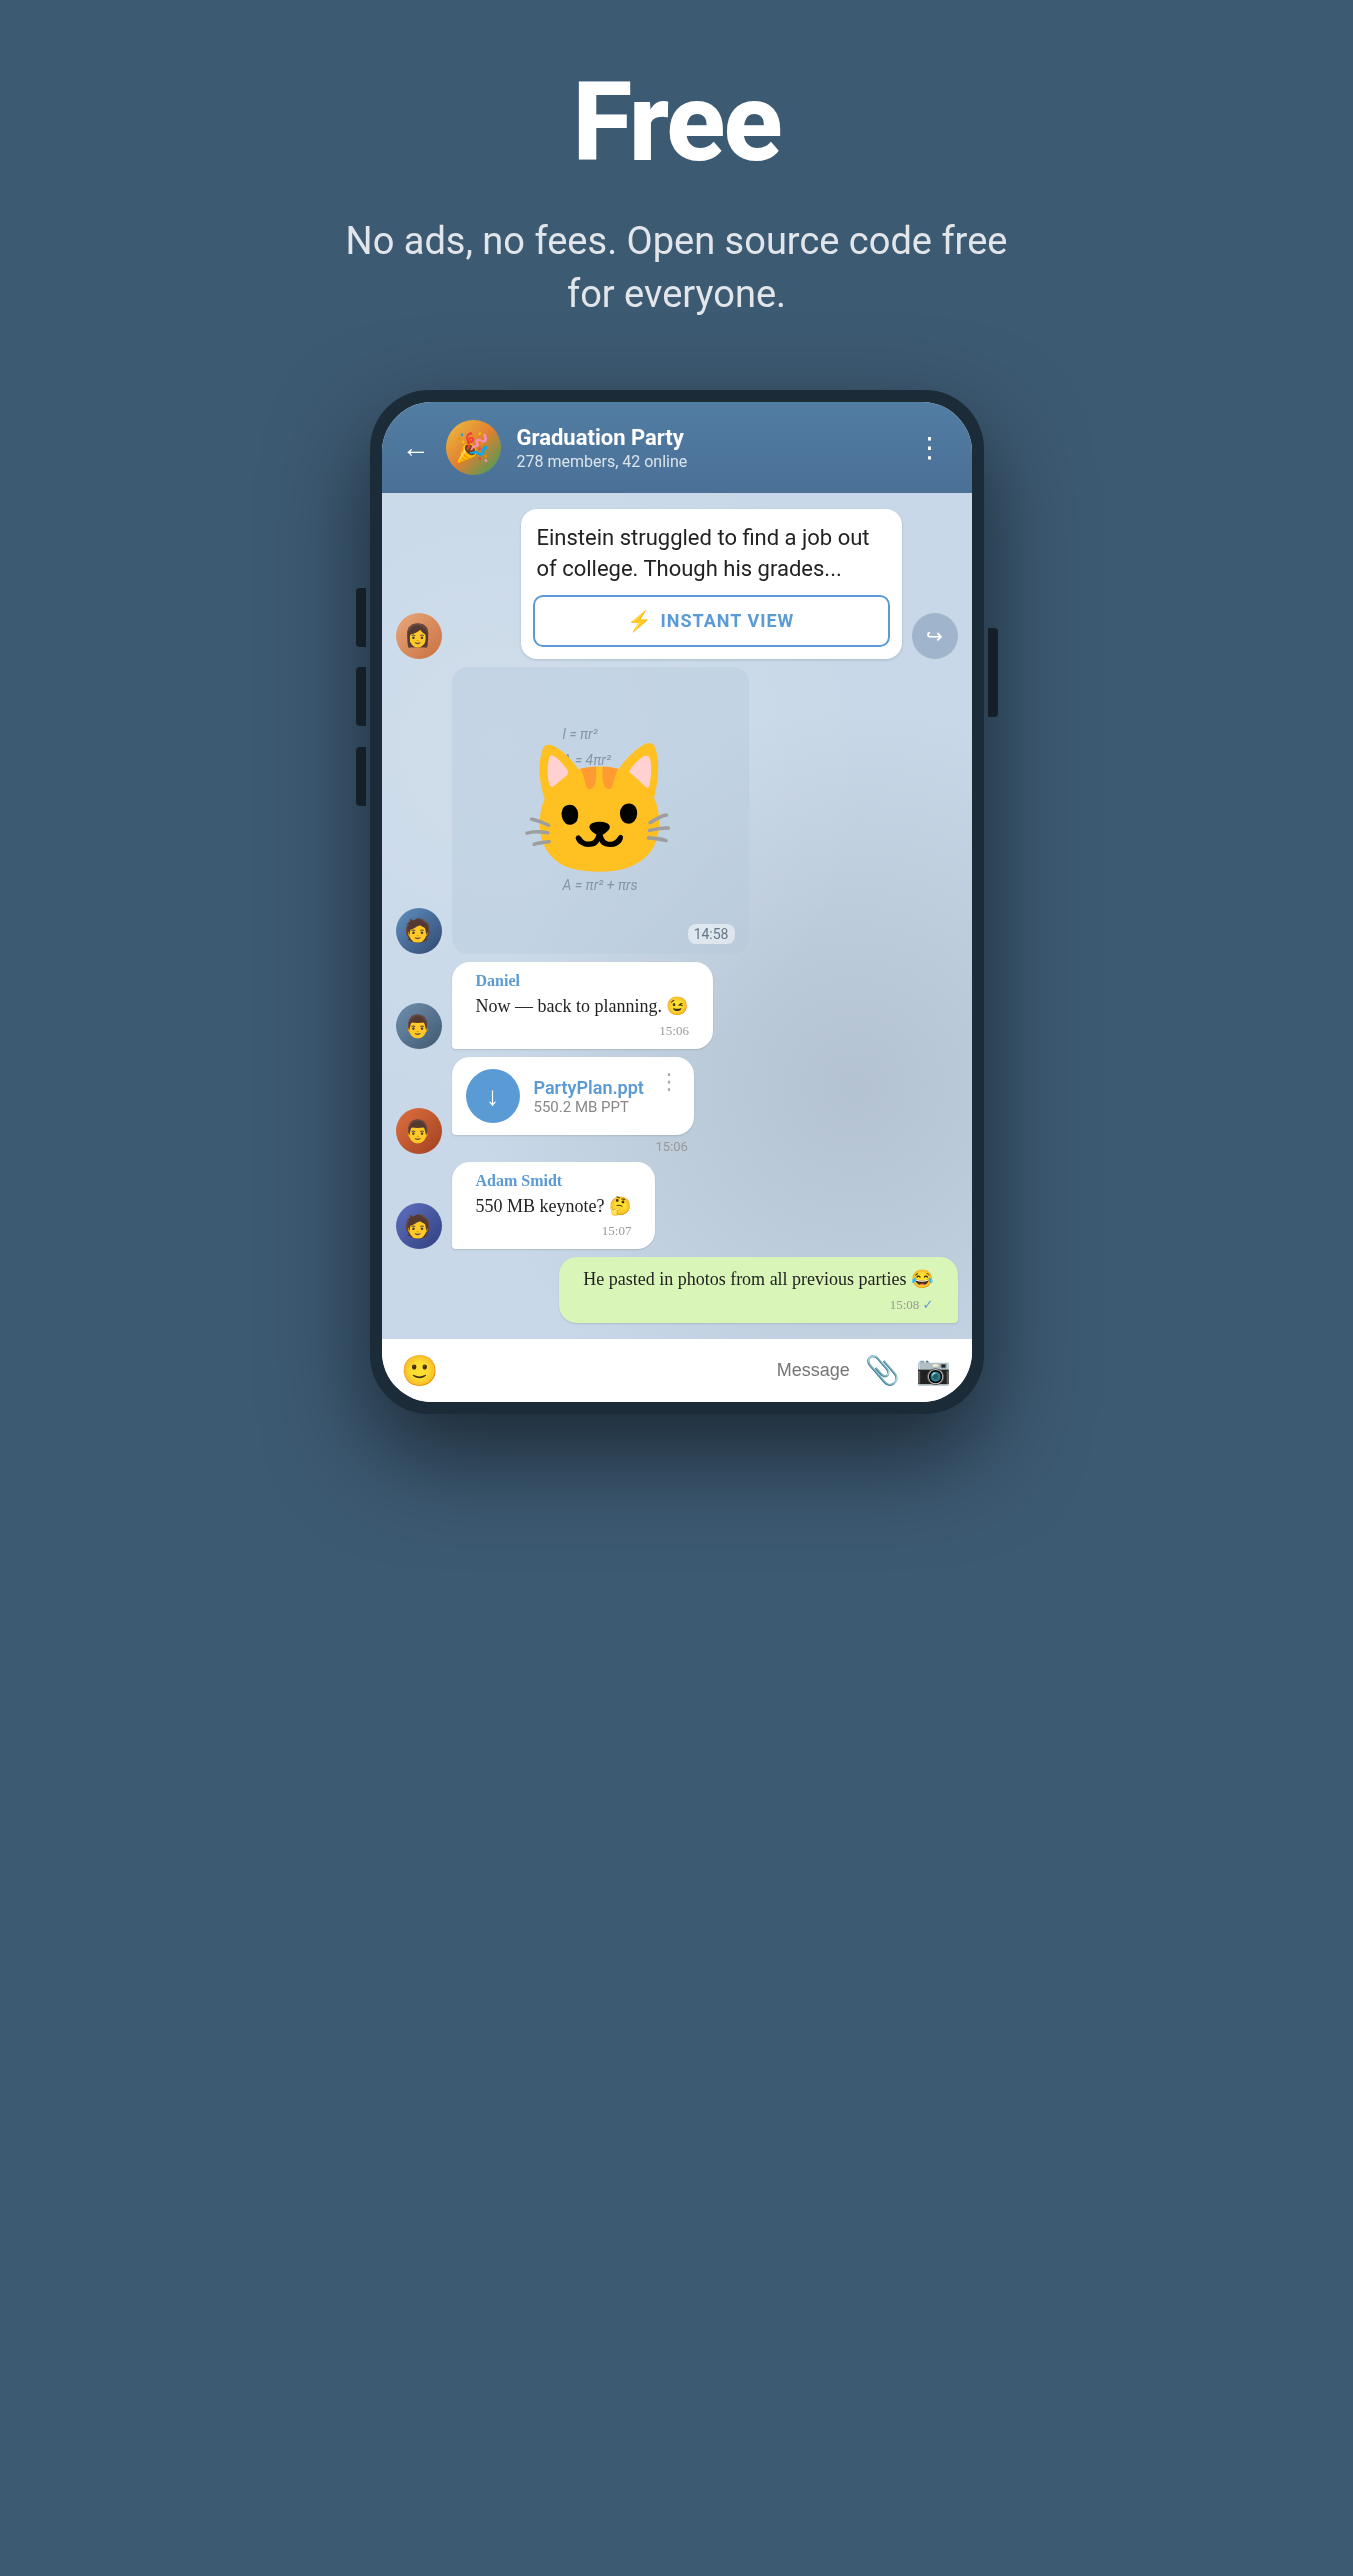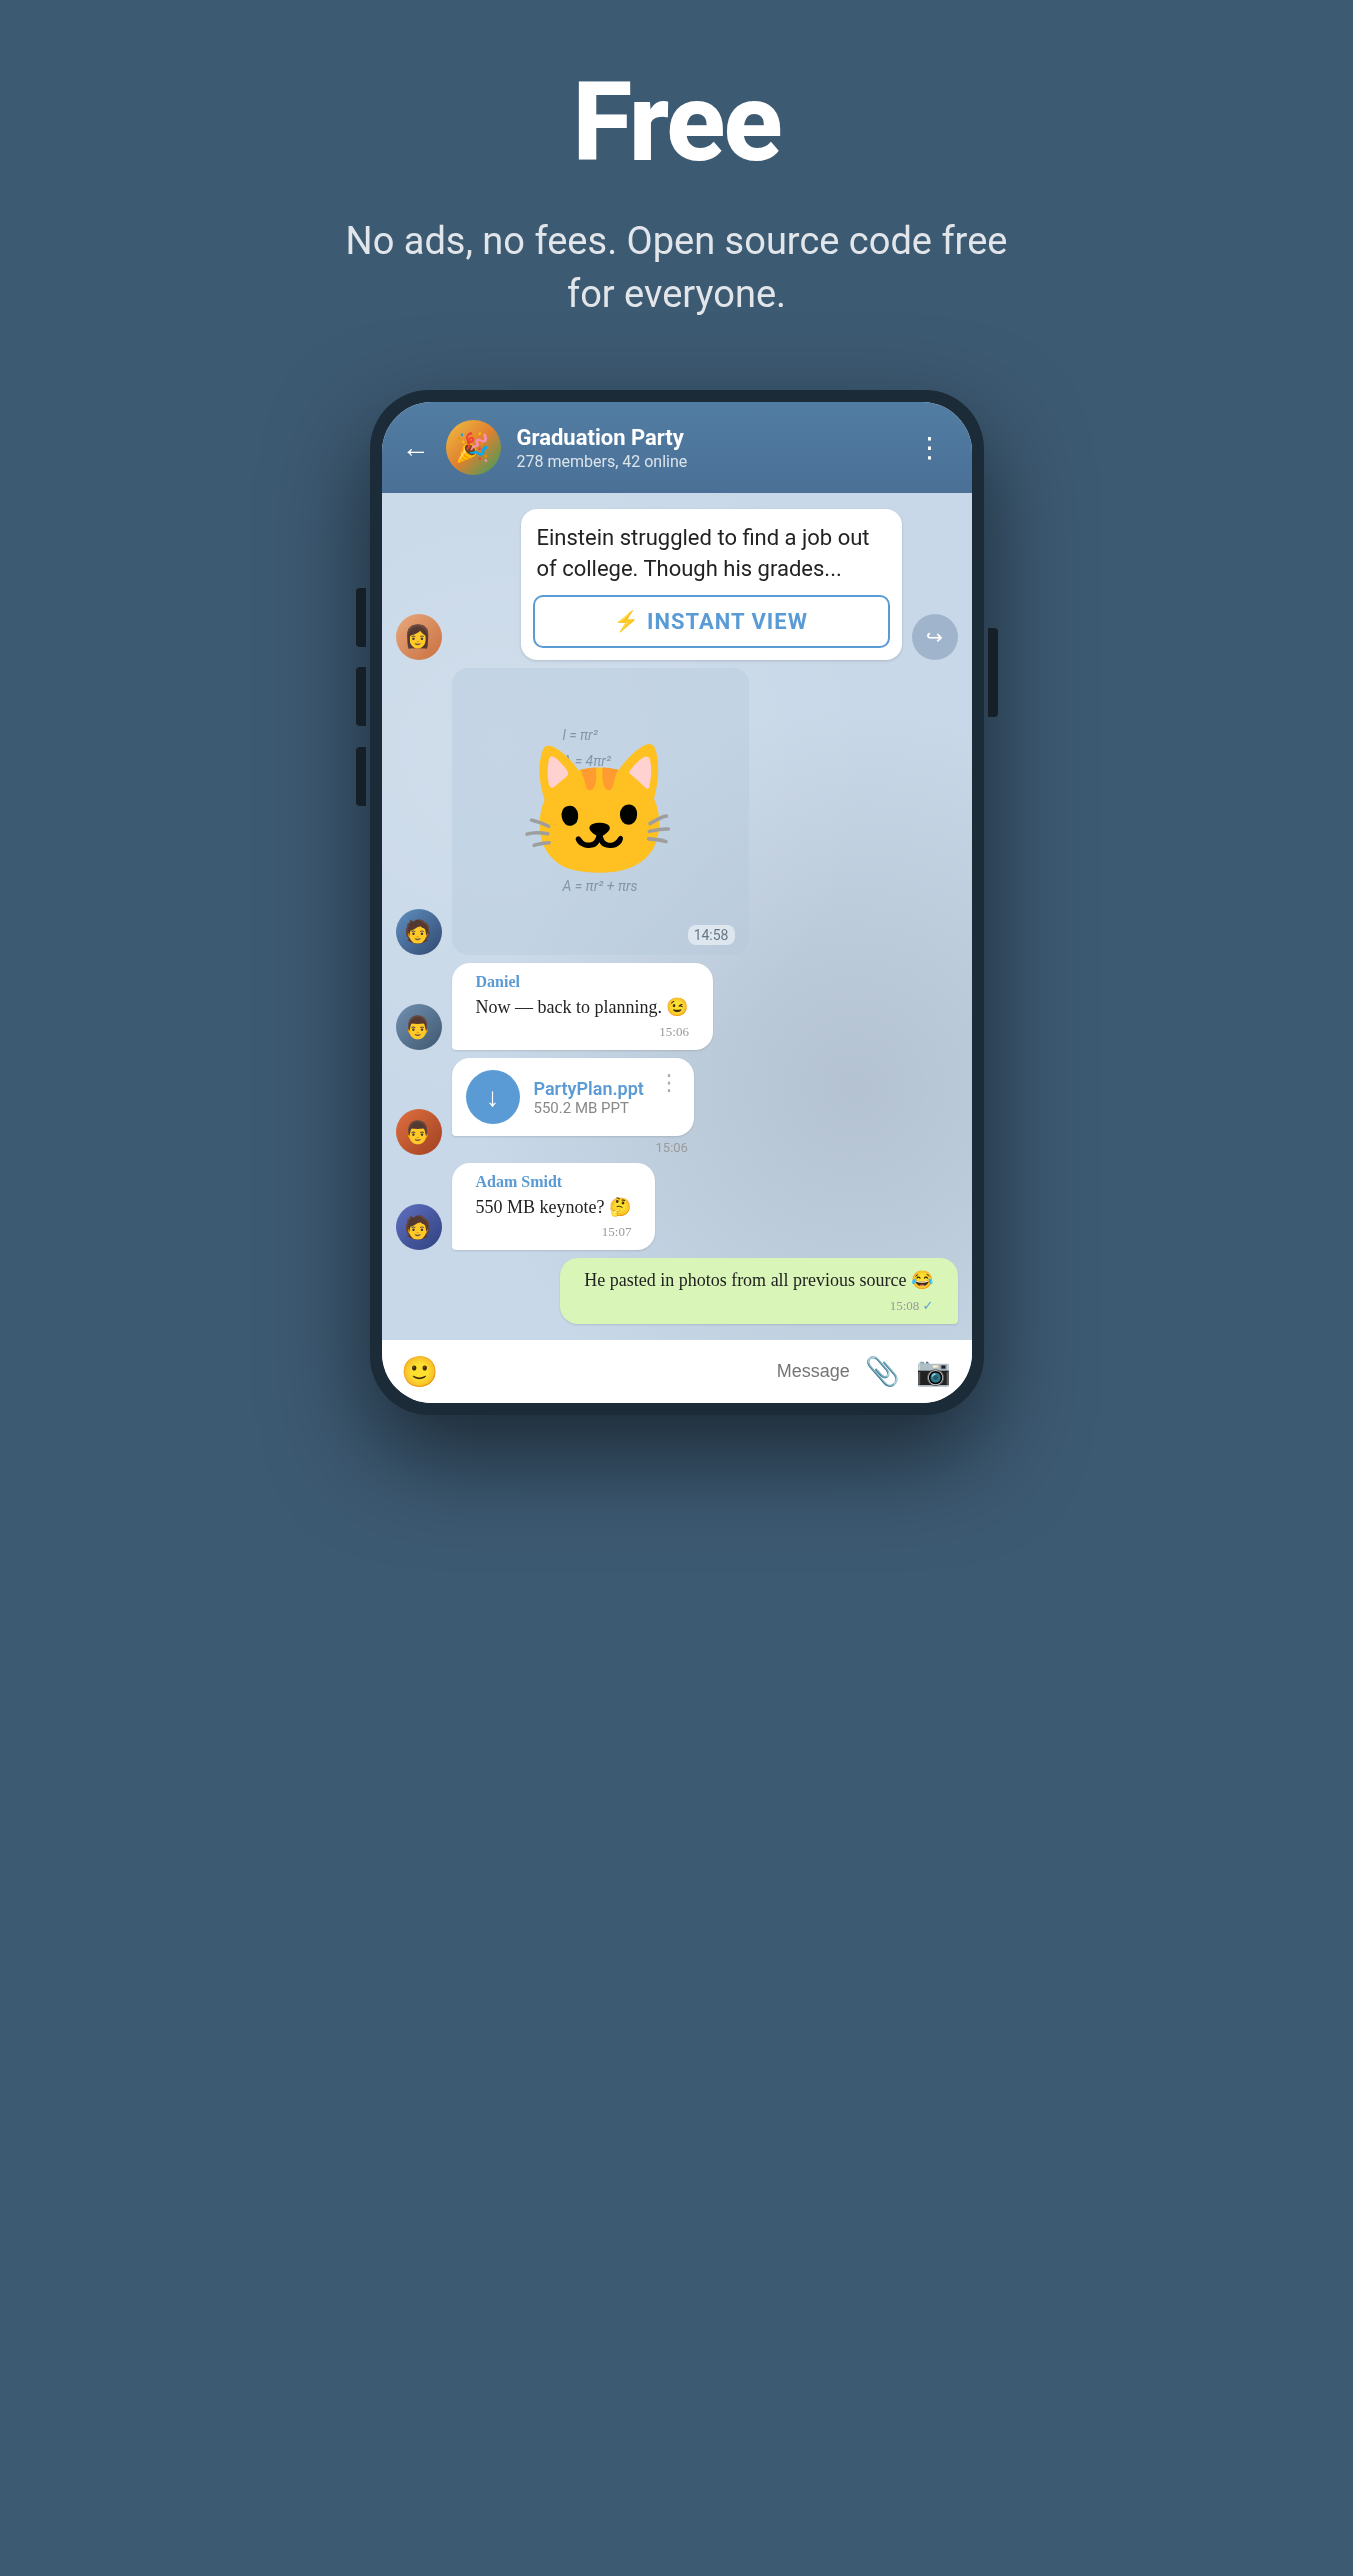--- a/index.html
+++ b/index.html
@@ -153,21 +153,21 @@
       gap: 8px;
       cursor: pointer;
       background: white;
     }
     .instant-view-btn .lightning {
       color: #5b9bd5;
       font-size: 20px;
     }
     .instant-view-btn .iv-label {
       color: #5b9bd5;
-      font-size: 22px;
+      font-size: 18px;
       font-weight: 700;
       letter-spacing: 1px;
     }
 
     
     .msg-row {
       display: flex;
       align-items: flex-end;
       gap: 10px;
     }
@@ -466,21 +466,21 @@
         <div class="msg-avatar av-guy3">🧑</div>
         <div class="bubble">
           <div class="bubble-name">Adam Smidt</div>
           <div class="bubble-text">550 MB keynote? 🤔</div>
           <div class="bubble-time">15:07</div>
         </div>
       </div>
 
       <div class="msg-row right">
         <div class="bubble outgoing">
-          <div class="bubble-text">He pasted in photos from all previous source 😂</div>
+          <div class="bubble-text">He pasted in photos from all previous parties 😂</div>
           <div class="bubble-time with-check">15:08</div>
         </div>
       </div>
 
     </div>
 
     <div class="input-bar">
       <span class="emoji-btn">🙂</span>
       <input class="message-input" type="text" readonly="" placeholder="Message" style="">
       <span class="attach-btn">📎</span>

